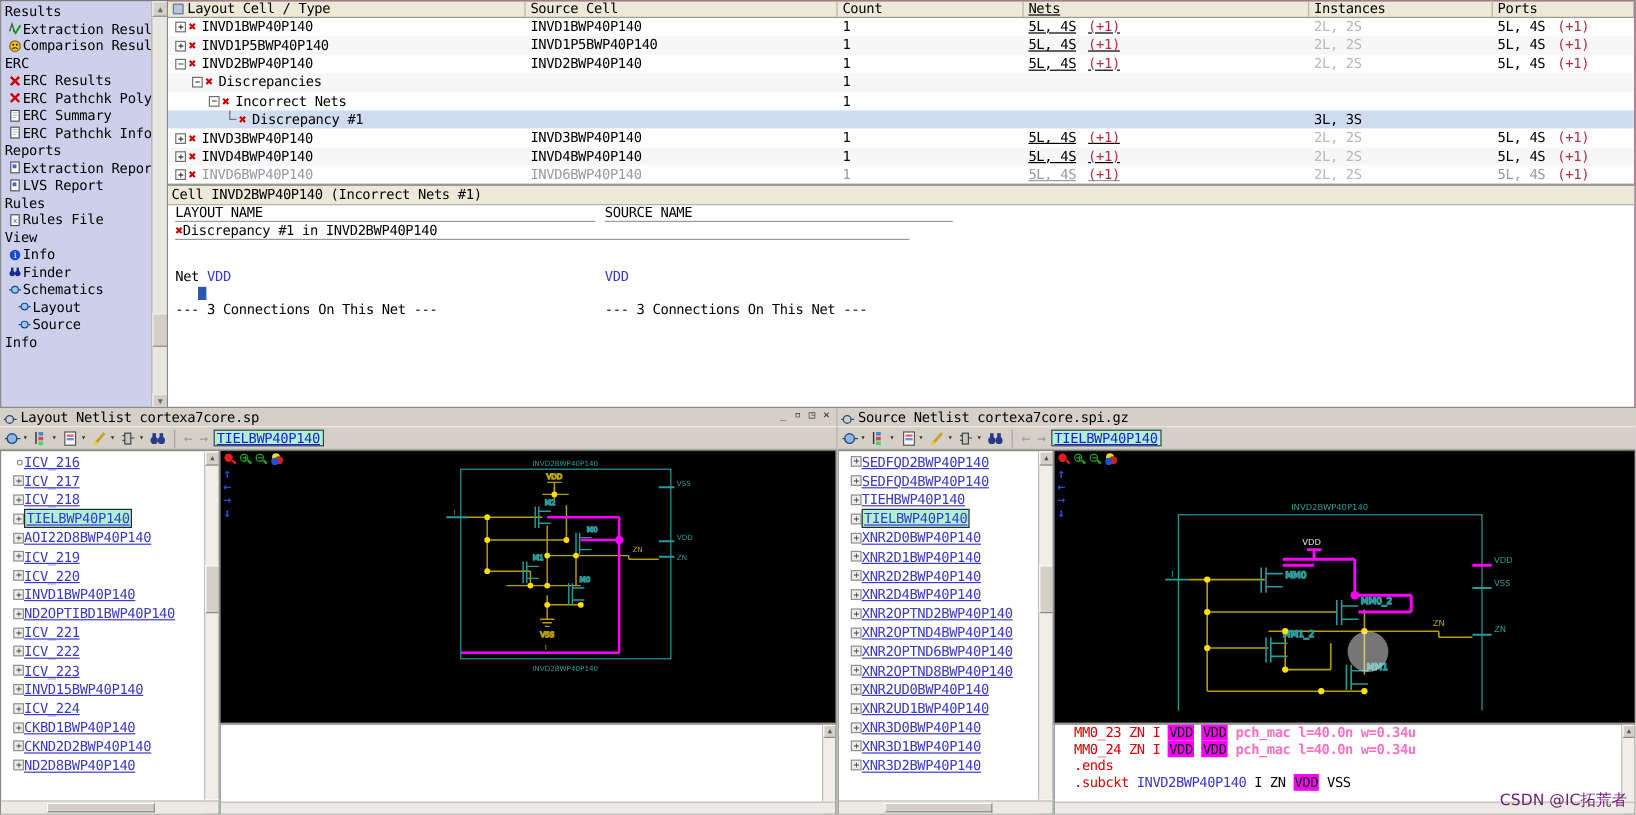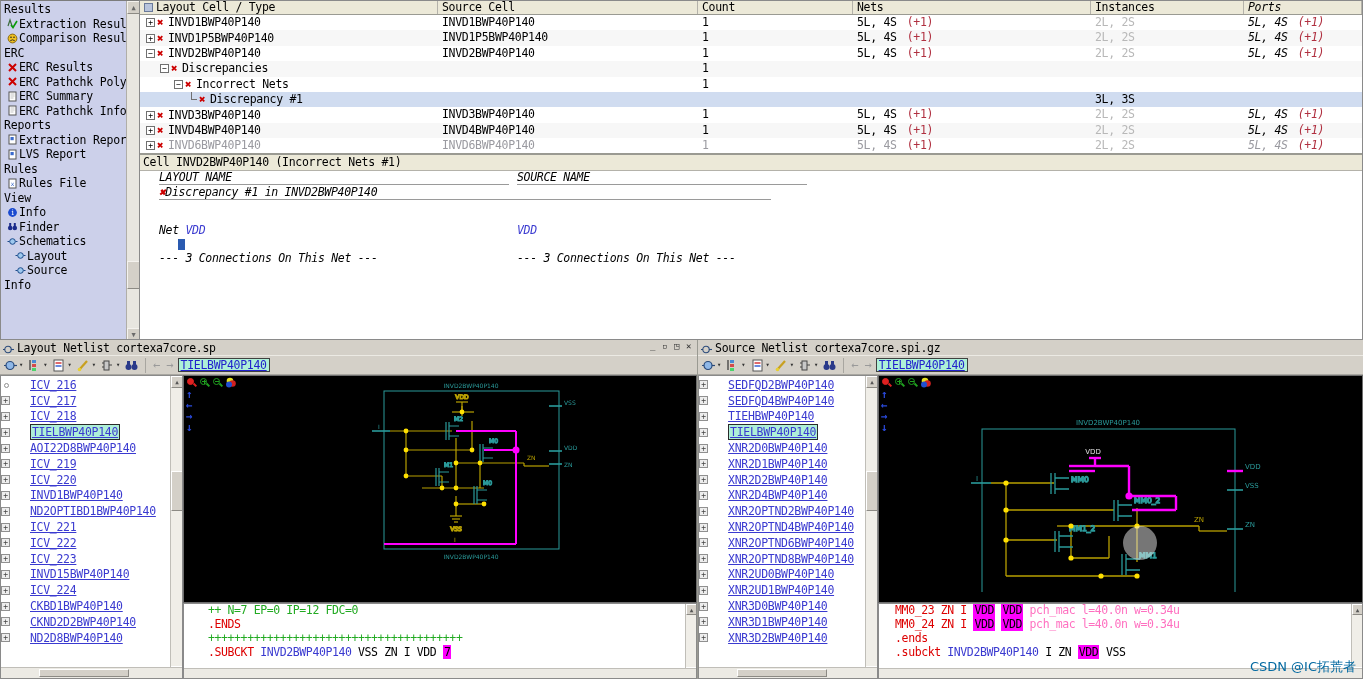--- a/index.html
+++ b/index.html
@@ -73,21 +73,21 @@
     border-bottom: 1px solid #9a9a92; flex: 0 0 14px;
     font-size: 11.5px; line-height: 13px;
   }
   .th {
     border-right: 1px solid #b4b2aa; padding-left: 4px;
     white-space: nowrap; overflow: hidden; letter-spacing: -0.3px;
     display:flex; align-items:center; gap:3px;
   }
   .th-ic { width:9px; height:9px; background:#b8c4dc; border:1px solid #6a7a9a; display:inline-block;}
   .c1 { width: 298px; } .c2 { width: 260px; } .c3 { width: 155px; }
-  .c4 { width: 238px; } .c5 { width: 153px; } .c6 { flex: 1; font-style: italic; }
+  .c4 { width: 238px; text-decoration: underline; } .c5 { width: 153px; } .c6 { flex: 1; }
 
   .tbl-body { flex: 1; overflow: hidden; position: relative; background:#fff; }
   .trow {
     display: flex; height: 15.4px; font-size: 11.5px; line-height: 15px;
     white-space: nowrap;
   }
   .trow.alt { background: #f7f7f7; }
   .trow.sel { background: #d0dcf0; }
   .td { overflow: hidden; padding-left: 4px; letter-spacing: -0.3px; }
   .td.cell { display:flex; align-items:center; gap:2px; }
@@ -109,21 +109,21 @@
 
   
   .detail-pane {
     position: absolute; left: 0; bottom: 0; width: 100%; height: 186px;
     background: #fff; border-top: 2px solid #9a9a92;
   }
   .detail-title {
     height: 16px; background: #ece9d8; border-bottom: 1px solid #b4b2aa;
     font-size: 11.5px; line-height: 15px; padding-left: 3px; letter-spacing:-0.3px;
   }
-  .detail-body { position: relative; font-size: 11.5px; padding-left:19px;font-style:italic; }
+  .detail-body { position: relative; font-size: 11.5px; padding-left:6px; }
   .dl { position: relative; height: 14px; line-height: 13px; letter-spacing:-0.3px; white-space: nowrap;}
   .col-src { position: absolute; left: 358px; }
   .ul-line { border-bottom: 1px solid #9a9a9a; }
   .netname { color: #3a3ad0; }
   .cursor-blk { display:inline-block; width:7px; height:11px; background:#2a5ab0; vertical-align:-2px;}
 
   
   .bot-region {
     position: absolute; left: 0; top: 340px; width: 1363px; height: 339px;
     display: flex;
@@ -161,22 +161,22 @@
   .win-content { flex: 1; display: flex; overflow: hidden; }
 
   
   .cell-tree {
     width: 183px; background: #fff; border: 1px solid #8a8a8a;
     position: relative; overflow: hidden;
   }
   .win-right .cell-tree { width: 180px; }
   .ct-list { padding-top: 1px; }
   .ct-item {
-    display: flex; align-items: center; gap: 20px; height: 15.8px;
-    font-size: 11.5px; padding-left: 0; color: #3a3ad0;
+    display: flex; align-items: center; gap: 0; height: 15.8px;
+    font-size: 11.5px; padding-left: 10px; color: #3a3ad0;
     letter-spacing: -0.3px; white-space: nowrap;
   }
   .ct-item .lbl { text-decoration: underline; }
   .ct-item.sel .lbl {
     background: #aef0d8; border: 1px solid #2a2a2a; padding: 0 1px;
   }
   .ct-pm {
     width: 9px; height: 9px; border: 1px solid #909090; background:#ededed;
     font-size: 8px; line-height: 7px; text-align:center; color:#444; flex:0 0 9px;
     font-family:"DejaVu Sans Mono",monospace;
@@ -218,31 +218,31 @@
     height: 76px; background: #fff; border: 1px solid #8a8a8a;
     position: relative; overflow: hidden;
     font-family: "DejaVu Sans Mono", monospace; font-size: 11.5px;
   }
   .stl { height: 14px; line-height: 13.5px; white-space: nowrap; padding-left: 24px; letter-spacing:-0.4px;}
   .win-right .stl { padding-left: 16px; }
   .g { color: #22aa22; }
   .r { color: #dd0000; }
   .b { color: #3a3ad0; }
   .mag { background: #ff00ff; color: #000; padding: 0 1px; }
-  .pink { color: #ff70c0; }
+  .pink { color: #ff70c0; font-weight: bold; }
   .st-scroll{position:absolute;right:0;top:0;width:11px;height:100%;background:#f0eee8;border-left:1px solid #c0beb8;}
   .st-scroll .a{width:11px;height:11px;background:#d4d0c8;border:1px solid #fff;border-right-color:#8c8a84;border-bottom-color:#8c8a84;font-size:6px;text-align:center;line-height:9px;color:#555;}
   .st-scroll .a.b{position:absolute;bottom:0;left:0;}
   .st-hbar{position:absolute;left:0;bottom:0;height:10px;width:100%;background:#eceae4;border-top:1px solid #c0beb8;}
 
   .watermark {
     position:absolute; pointer-events:none;
     color: rgba(230,230,230,0.55); font-family:"DejaVu Sans", sans-serif;
   }
-  .wm-csdn { right: 6px; bottom: 2px; font-size: 13px; color: #0369a1; }
+  .wm-csdn { right: 6px; bottom: 2px; font-size: 13px; color: #701a75; }
   .wm-big { right: 42px; bottom: 44px; font-size: 40px; color: rgba(225,225,225,0.45); white-space:nowrap;}
   .wm-circle{ position:absolute; right:205px; bottom:42px; width:34px;height:34px;border-radius:50%;
      background:rgba(235,235,235,0.5);}
 </style>
 </head>
 <body>
 
 <div class="app">
 
   <div class="top-region">
@@ -820,26 +820,20 @@
                 <circle cx="288" cy="74" r="2.4"></circle>
               </g>
               <g font-family="DejaVu Sans, sans-serif" font-size="6" fill="#b8a000">
                 <text x="343" y="84">ZN</text>
                 <text x="270" y="166">I</text>
               </g>
             </svg>
           </div>
 
           <div class="sch-text">
-            <div id="lay-text">
-                <div class="stl"><span class="g">++ N=7 EP=0 IP=12 FDC=0</span></div>
-                <div class="stl"><span class="r">.ENDS</span></div>
-                <div class="stl"><span class="g">+++++++++++++++++++++++++++++++++++++++</span></div>
-                <div class="stl"><span class="r">.SUBCKT </span><span class="b">INVD2BWP40P140</span><span> VSS ZN I VDD </span><span class="mag">7</span></div>
-              </div>
             <div class="st-scroll">
               <div class="a">▲</div>
               <div class="a b">▼</div>
             </div>
             <div class="st-hbar"></div>
           </div>
         </div>
       </div>
     </div>
 

